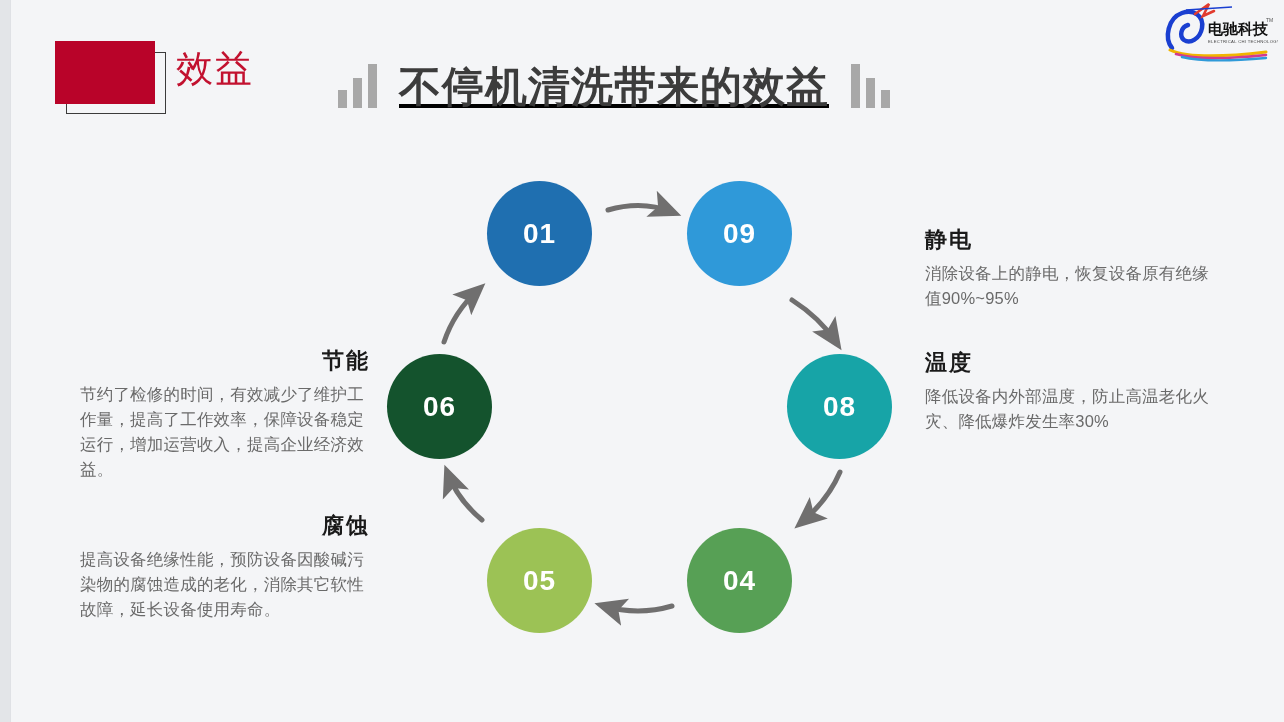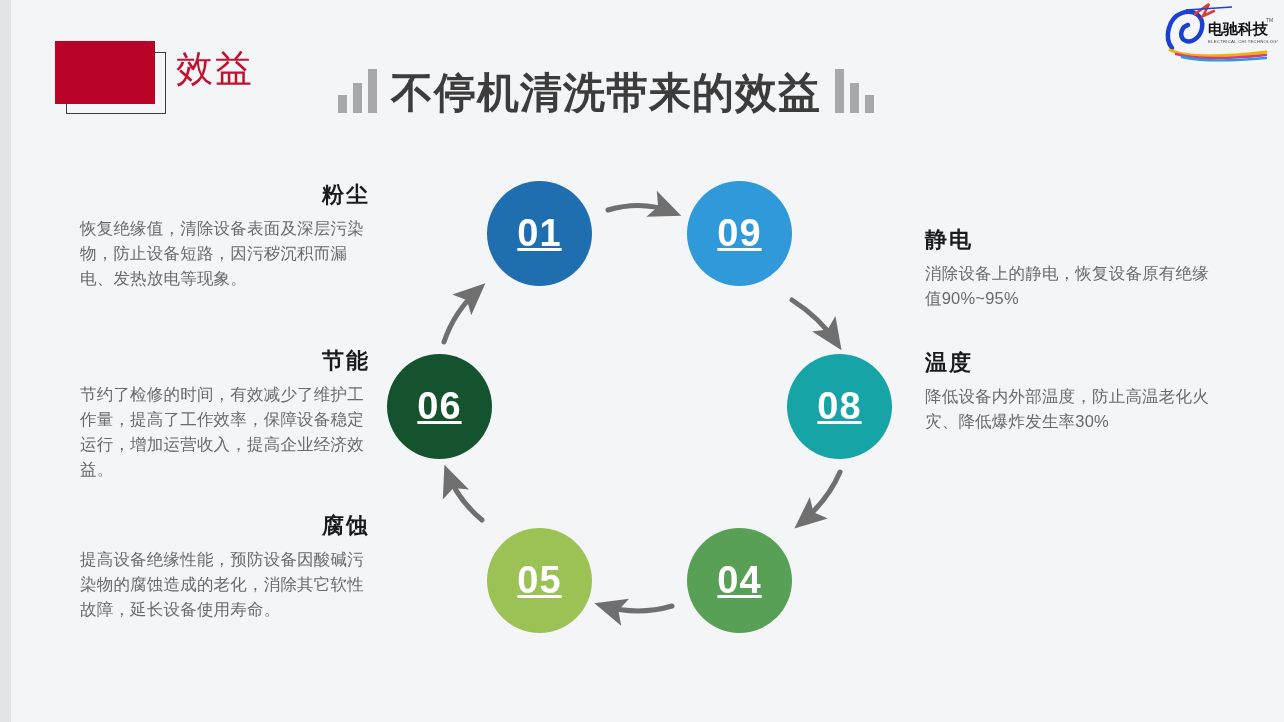--- a/index.html
+++ b/index.html
@@ -61,23 +61,24 @@
     color: #c2112f;
     letter-spacing: 2px;
     line-height: 56px;
     white-space: nowrap;
   }
 
   .title-wrap {
     position: absolute;
     left: 338px; top: 62px;
     display: flex;
-    align-items: center;
-    gap: 14px;
+    align-items: flex-start;
+    gap: 22px;
     height: 62px;
+    text-decoration: underline;
   }
   .bars {
     display: flex;
     align-items: flex-end;
     gap: 6px;
     height: 46px;
     padding-bottom: 6px;
   }
   .bars i {
     display: block;
@@ -113,24 +114,23 @@
     width: 1284px; height: 722px;
     pointer-events: none;
   }
   .circle {
     position: absolute;
     border-radius: 50%;
     display: flex;
     align-items: center;
     justify-content: center;
     color: #ffffff;
-    font-size: 38px;
+    font-size: 28px;
     font-weight: bold;
     letter-spacing: 1px;
-    text-decoration: underline;
   }
   .c01 { left: 487px; top: 181px; width: 105px; height: 105px; background: #1f6fb0; }
   .c02 { left: 687px; top: 181px; width: 105px; height: 105px; background: #2f99d9; }
   .c03 { left: 787px; top: 354px; width: 105px; height: 105px; background: #17a4a7; }
   .c04 { left: 687px; top: 528px; width: 105px; height: 105px; background: #57a055; }
   .c05 { left: 487px; top: 528px; width: 105px; height: 105px; background: #9cc255; }
   .c06 { left: 387px; top: 354px; width: 105px; height: 105px; background: #14532d; }
 
   
   .block {
@@ -229,24 +229,20 @@
     <path d="M444 342 Q454 312 478 290" fill="none" stroke="#706f6f" stroke-width="5" stroke-linecap="round" marker-end="url(#ah)"></path>
   </svg>
 
   <div class="circle c01">01</div>
   <div class="circle c02">09</div>
   <div class="circle c03">08</div>
   <div class="circle c04">04</div>
   <div class="circle c05">05</div>
   <div class="circle c06">06</div>
 
-  <div class="block left b-dust">
-    <h3>粉尘</h3>
-    <p>恢复绝缘值，清除设备表面及深层污染物，防止设备短路，因污秽沉积而漏电、发热放电等现象。</p>
-  </div>
 
   <div class="block left b-corr">
     <h3>腐蚀</h3>
     <p>提高设备绝缘性能，预防设备因酸碱污染物的腐蚀造成的老化，消除其它软性故障，延长设备使用寿命。</p>
   </div>
 
   <div class="block left b-energy">
     <h3>节能</h3>
     <p>节约了检修的时间，有效减少了维护工作量，提高了工作效率，保障设备稳定运行，增加运营收入，提高企业经济效益。</p>
   </div>

